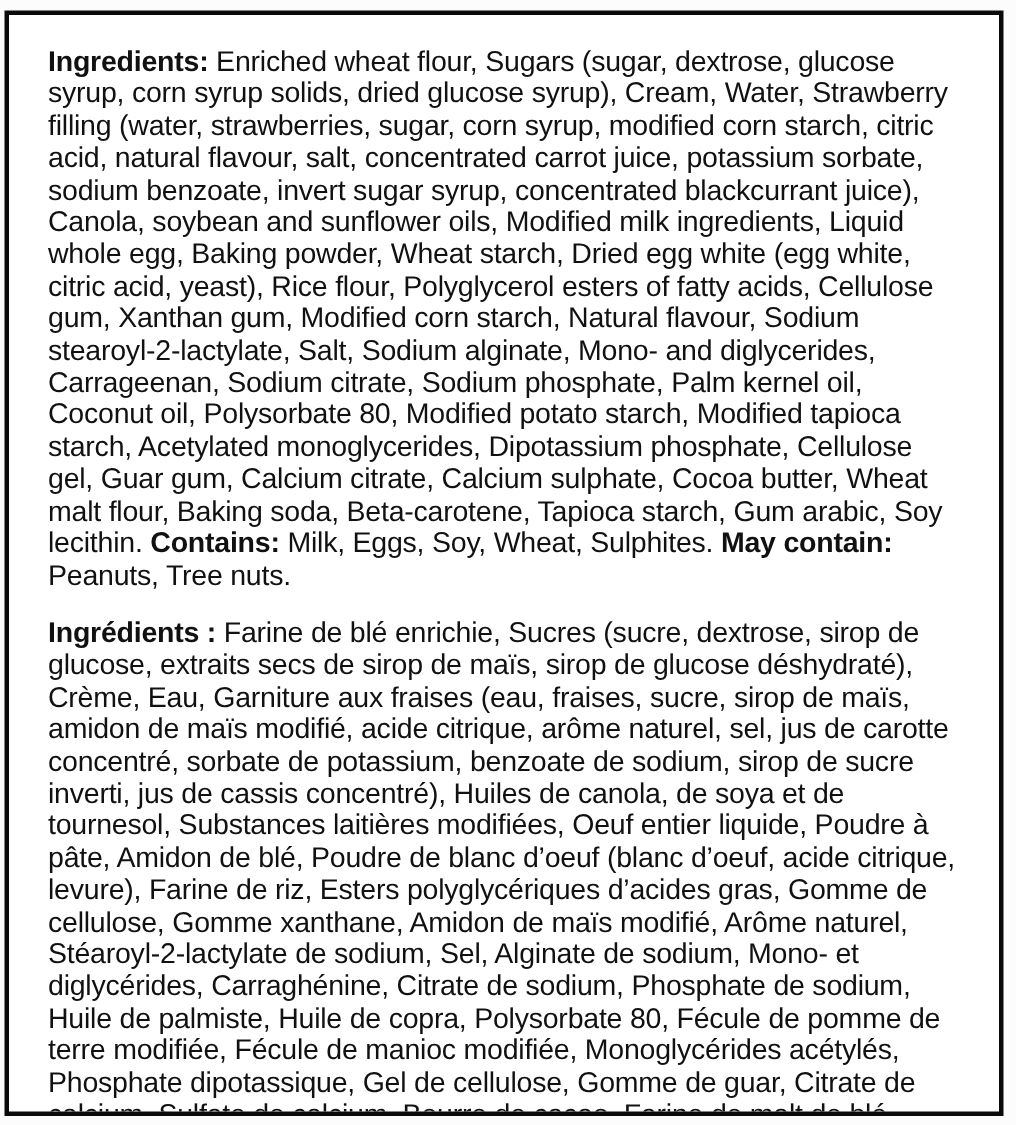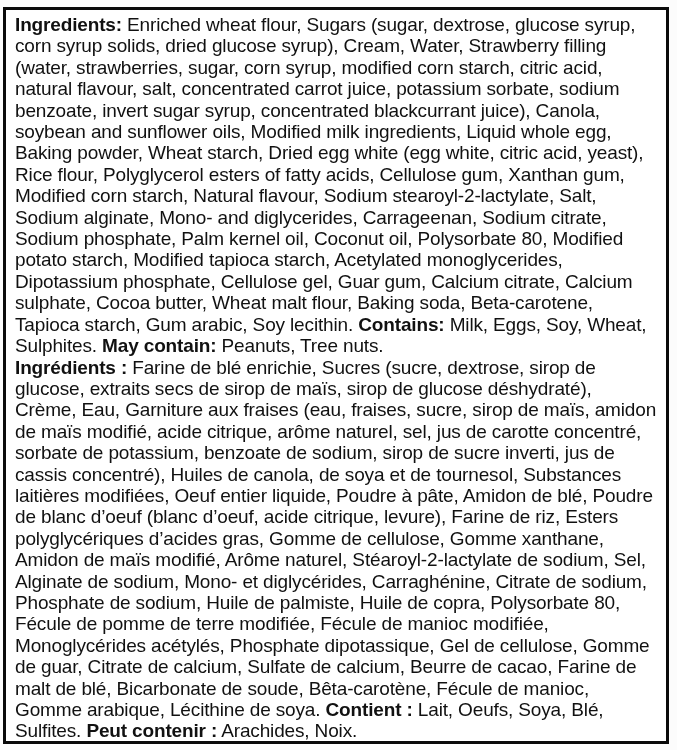--- a/index.html
+++ b/index.html
@@ -23,21 +23,21 @@
     border: 3px solid #0a0a0a;
     background: #ffffff;
     padding: 4px 8px 4px 9px;
     color: #111111;
     font-size: 19px;
     line-height: 21.4px;
     letter-spacing: -0.15px;
     overflow: hidden;
   }
   .ingredients-paragraph {
-    margin: 0;
+    margin: 17px;
     text-align: left;
   }
   .section-heading {
     font-weight: bold;
   }
 </style>
 </head>
 <body>
 
 <div class="label-box">

